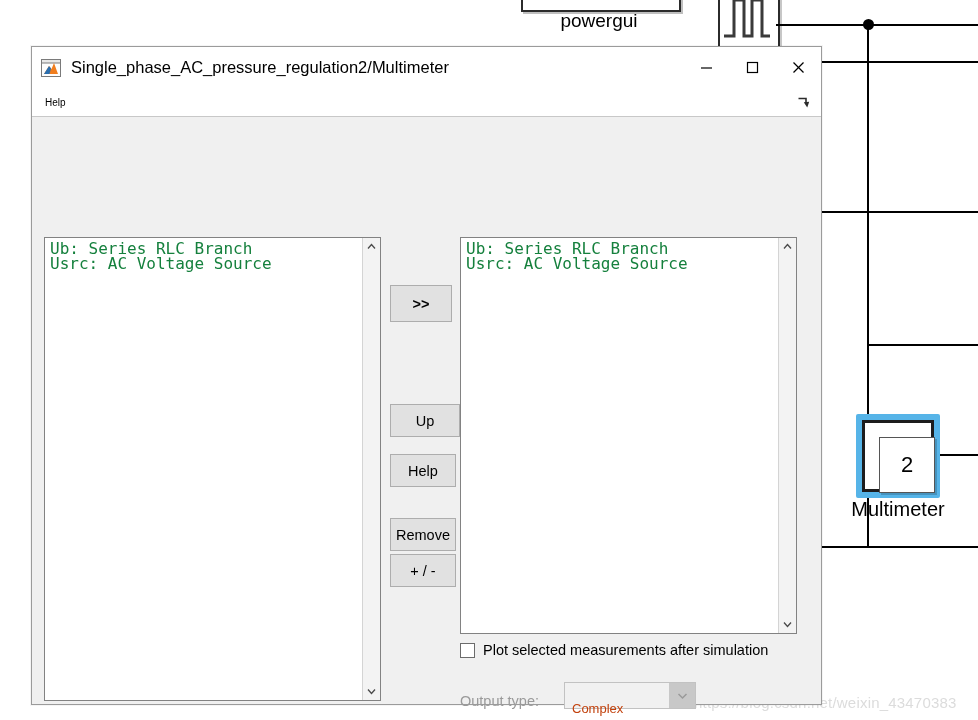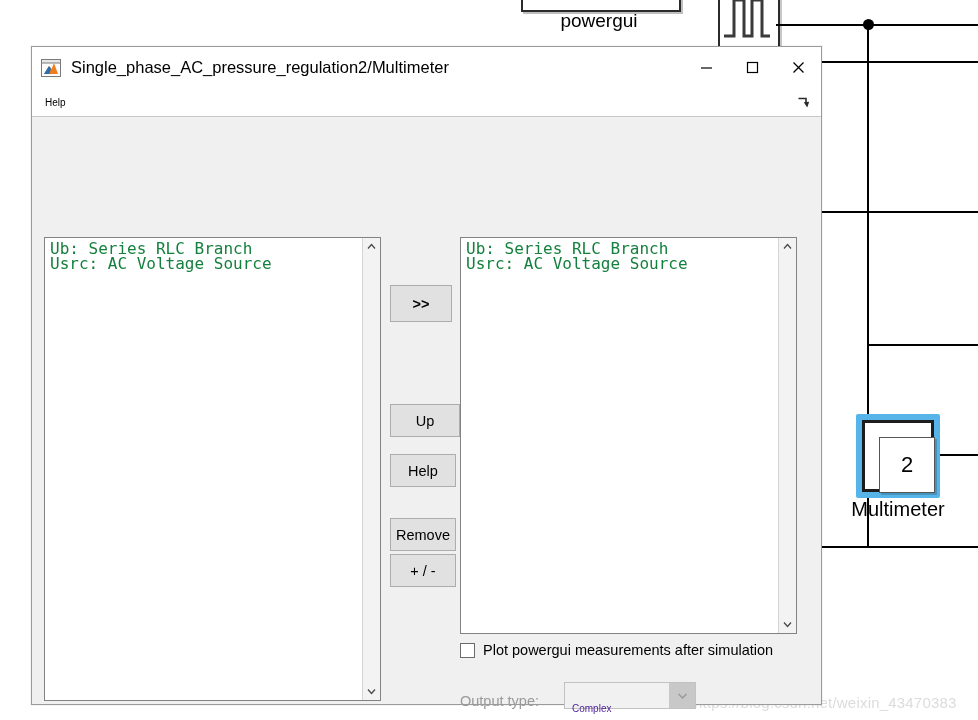--- a/index.html
+++ b/index.html
@@ -140,21 +140,21 @@
     box-sizing:border-box;flex:none;cursor:default;
   }
   .check-label{font-size:14.5px;color:#000;margin-left:8px;white-space:nowrap;}
 
   .out-row{position:absolute;left:428px;top:565px;display:flex;align-items:flex-end;}
   .out-label{font-size:14.5px;color:#9a9a9a;width:104px;white-space:nowrap;}
   .combo{
     width:132px;height:27px;background:#f1f1f1;border:1px solid #c2c2c2;
     box-sizing:border-box;display:flex;align-items:center;position:relative;
   }
-  .combo-val{font-size:10px;color:#4c1d95;padding-left:7px;white-space:nowrap;margin-top:25px;}
+  .combo-val{font-size:13px;color:#c2410c;padding-left:7px;white-space:nowrap;margin-top:25px;}
   .combo-arrow{
     position:absolute;right:0;top:0;width:26px;height:25px;background:#c8c8c8;
     display:flex;align-items:center;justify-content:center;
   }
 </style>
 </head>
 <body>
 
 <div id="canvas">
 
@@ -273,21 +273,21 @@
     </div>
 
     <div class="btn btn-move">&gt;&gt;</div>
     <div class="btn btn-up">Up</div>
     <div class="btn btn-down">Help</div>
     <div class="btn btn-remove">Remove</div>
     <div class="btn btn-pm">+ / -</div>
 
     <div class="check-row">
       <div class="checkbox"></div>
-      <div class="check-label">Plot powergui measurements after simulation</div>
+      <div class="check-label">Plot selected measurements after simulation</div>
     </div>
 
     <div class="out-row">
       <div class="out-label">Output type:</div>
       <div class="combo">
         <div class="combo-val">Complex</div>
         <div class="combo-arrow">
           <svg width="11" height="8" viewBox="0 0 11 8">
             <polyline points="1.5,2 5.5,6 9.5,2" fill="none" stroke="#9a9a9a" stroke-width="1.5"></polyline>
           </svg>

